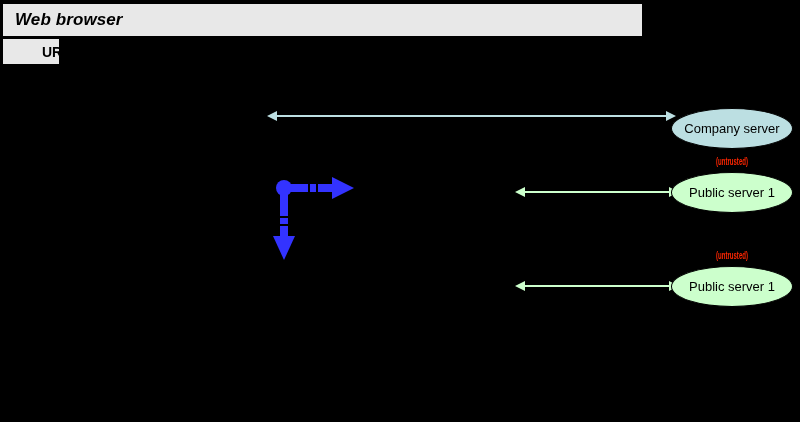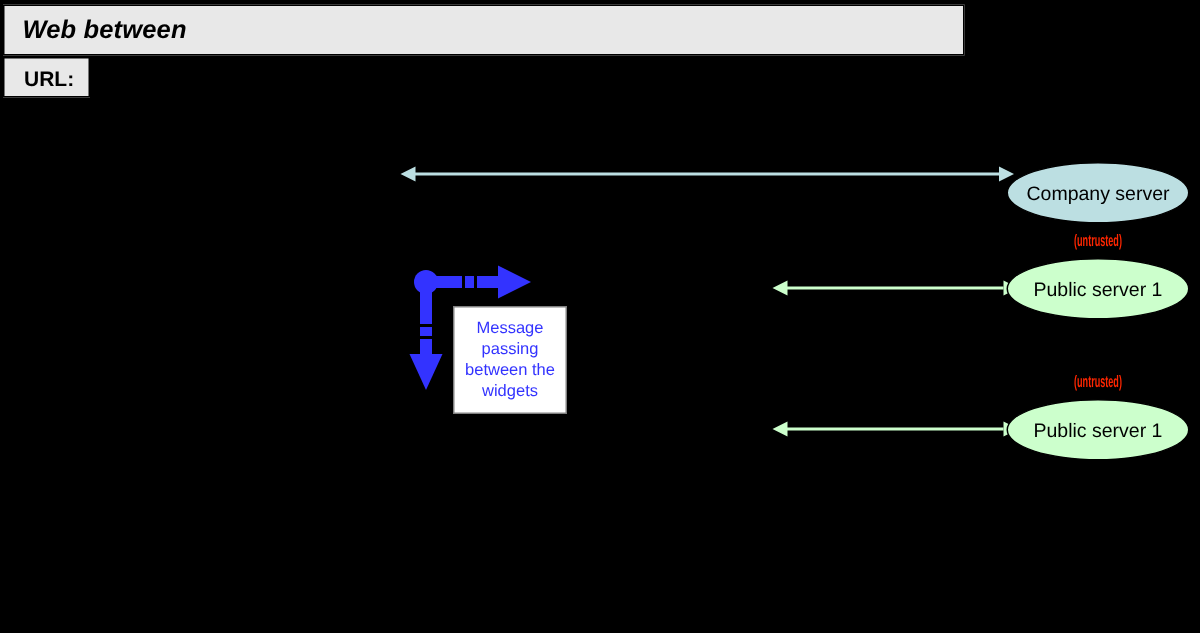--- a/index.html
+++ b/index.html
@@ -46,21 +46,22 @@
     background: #e8e8e8;
     border: 1px solid #000000;
     box-sizing: border-box;
     display: flex;
     align-items: center;
   }
   .url-label {
     font-size: 14px;
     font-weight: bold;
     color: #000000;
-    padding-left: 13px;
+    padding-left: 23px;
+    margin-left: 16px;
   }
 
   
   .server-node {
     position: absolute;
     display: flex;
     align-items: center;
     justify-content: center;
     border-radius: 50%;
     border: 1px solid #000000;
@@ -161,21 +162,21 @@
     color: #3333ff;
     text-align: center;
   }
 </style>
 </head>
 <body>
 
 <div id="canvas">
 
   <div class="browser-title-bar">
-    <span class="browser-title-text">Web between</span>
+    <span class="browser-title-text">Web browser</span>
   </div>
 
   <div class="url-box">
     <span class="url-label">URL:</span>
   </div>
 
   <div class="arrow-head conn-1-head-l"></div>
   <div class="arrow-line conn-1-line"></div>
   <div class="arrow-head conn-1-head-r"></div>
 
@@ -211,22 +212,14 @@
 
     <polygon points="60,1 82,12 60,23" fill="#3333ff"></polygon>
 
     <rect x="8" y="14" width="8" height="26" fill="#3333ff"></rect>
     <rect x="8" y="42" width="8" height="6" fill="#3333ff"></rect>
     <rect x="8" y="50" width="8" height="12" fill="#3333ff"></rect>
 
     <polygon points="1,60 23,60 12,84" fill="#3333ff"></polygon>
   </svg>
 
-  <div class="msg-box">
-    <div class="msg-text">
-      <span>Message</span><br>
-      <span>passing</span><br>
-      <span>between the</span><br>
-      <span>widgets</span>
-    </div>
-  </div>
 
 </div>
 
 </body></html>

